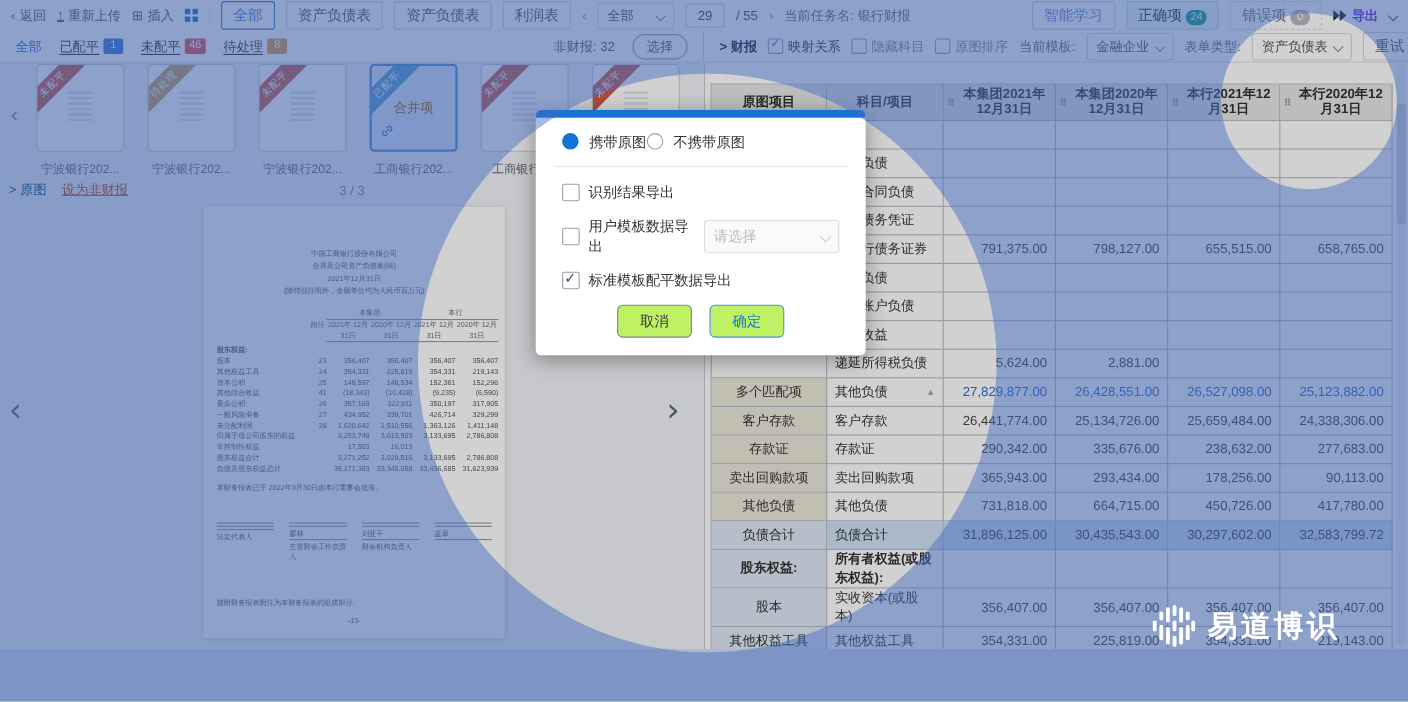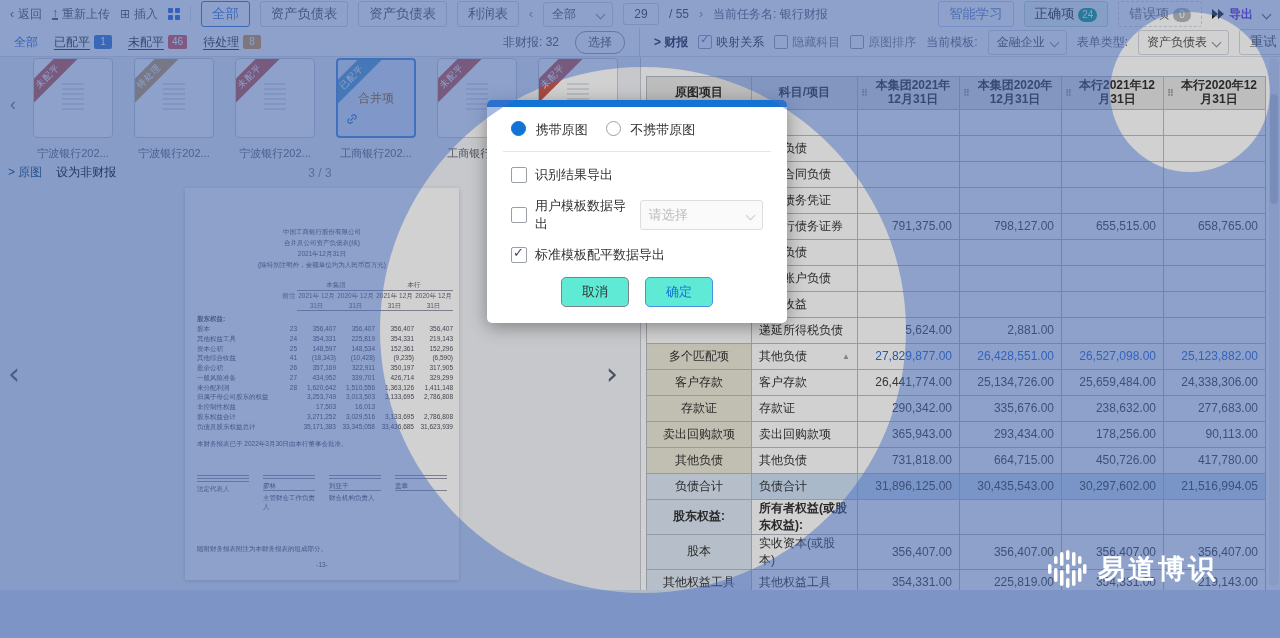--- a/index.html
+++ b/index.html
@@ -51,21 +51,21 @@
   .ribbon.red{background:#cd5a4e;} .ribbon.tan{background:#c79e62;} .ribbon.blue{background:#57a0d4;}
   .thumb-doc{position:absolute;left:28px;top:24px;width:22px;height:28px;opacity:.55;
              background:repeating-linear-gradient(#c9d0dc 0 2px,transparent 2px 5px);}
   .merge-label{position:absolute;left:0;right:0;top:30px;text-align:center;color:#a16207;font-size:12px;}
   .link-ic{position:absolute;left:8px;bottom:8px;}
   .thumb-label{margin-top:8px;text-align:center;color:#667;font-size:11px;overflow:hidden;text-overflow:ellipsis;
                white-space:nowrap;}
   .strip-chev{position:absolute;font-size:18px;color:#778;cursor:pointer;top:38px;}
   .origin-row{position:absolute;top:108px;left:8px;right:8px;display:flex;align-items:center;gap:14px;}
   .origin-row .pg{position:absolute;left:0;right:0;text-align:center;color:#889;}
-  .link{color:#000000;cursor:pointer;}
+  .link{color:#c2410c;text-decoration:underline;cursor:pointer;}
   .doc-page{position:absolute;left:185px;top:132px;width:274px;height:392px;background:#fff;
             box-shadow:0 1px 4px rgba(60,70,90,.25);padding:38px 12px 0 12px;box-sizing:border-box;
             font-size:6.5px;color:#556;line-height:1.5;}
   .doc-title{text-align:center;line-height:1.7;}
   .doc-tbl{margin-top:10px;}
   .doc-grp{display:grid;grid-template-columns:84px 16px 39px 39px 39px 39px;text-align:center;color:#667;}
   .doc-grp .g{border-bottom:.5px solid #99a;}
   .doc-r{display:grid;grid-template-columns:84px 16px 39px 39px 39px 39px;}
   .doc-r span{text-align:right;}
   .doc-r span:first-child{text-align:left;overflow:hidden;white-space:nowrap;}
@@ -99,32 +99,32 @@
   .vscroll{position:absolute;right:2px;top:2px;bottom:4px;width:10px;background:#f0f1f3;border-radius:5px;}
   .vthumb{position:absolute;left:1px;top:36px;width:8px;height:110px;background:#cdd1d7;border-radius:4px;}
   
   .bottomstrip{position:absolute;left:0;right:0;bottom:0;height:48px;background:#d7e3f3;}
   
   .backdrop{position:absolute;inset:0;background:rgba(0,0,0,.18);z-index:50;}
   .modal{position:absolute;left:487px;top:100px;width:300px;z-index:60;background:#fff;border-radius:5px;
          box-shadow:0 4px 18px rgba(0,0,0,.35);overflow:hidden;font-size:13px;color:#333;}
   .modal-bar{height:7px;background:#1273d4;}
   .modal-body{padding:14px 24px 16px 24px;}
-  .radio-row{display:flex;align-items:center;gap:18px;margin-bottom:12px;}
+  .radio-row{display:flex;align-items:center;margin-bottom:12px;}
   .radio{width:13px;height:13px;border-radius:50%;border:1px solid #9aa0a8;background:#fff;display:inline-block;
          vertical-align:-2px;margin-right:6px;}
   .radio.on{background:#1273d4;border-color:#1273d4;}
   .modal-hr{height:1px;background:#e6e6e6;margin:0 -8px 14px -8px;}
   .opt{display:flex;align-items:center;gap:8px;margin-bottom:13px;}
   .cbx{width:14px;height:14px;border:1px solid #9aa0a8;border-radius:2px;background:#fff;position:relative;flex:0 0 auto;}
   .cbx.ck::after{content:"✓";position:absolute;left:1px;top:-3px;font-size:13px;color:#445;}
   .sel-dis{display:inline-flex;align-items:center;justify-content:space-between;width:118px;border:1px solid #ddd;
            border-radius:3px;background:#fafafa;color:#bbb;padding:5px 8px;margin-left:4px;}
   .modal-btns{display:flex;justify-content:center;gap:16px;margin-top:4px;}
-  .mbtn{width:66px;height:28px;border-radius:5px;background:#5eead4;display:flex;align-items:center;
+  .mbtn{width:66px;height:28px;border-radius:5px;background:#bef264;display:flex;align-items:center;
         justify-content:center;cursor:pointer;font-family:Liberation Serif, serif;}
   .mbtn.cancel{border:1px solid #7d828a;color:#333;}
   .mbtn.ok{border:1px solid #4a90e2;color:#1273d4;}
   
   .overlay{position:absolute;inset:0;z-index:70;pointer-events:none;}
   .brand{position:absolute;left:1046px;top:548px;z-index:80;display:flex;align-items:center;gap:10px;}
   .brand-text{color:#fff;font-size:27px;font-weight:bold;letter-spacing:3px;
               font-family:"Liberation Sans","DejaVu Sans",sans-serif;}
 </style>
 </head>
@@ -604,21 +604,21 @@
             <div class="td num">417,780.00</div>
           </div>
           <div class="trow hl">
             <div class="td origin">负债合计</div>
             <div class="td subject">
               <span>负债合计</span>
             </div>
             <div class="td num">31,896,125.00</div>
             <div class="td num">30,435,543.00</div>
             <div class="td num">30,297,602.00</div>
-            <div class="td num">21,516,994.05</div>
+            <div class="td num">32,583,799.72</div>
           </div>
           <div class="trow tall">
             <div class="td origin lblue b">股东权益:</div>
             <div class="td subject b">
               <span>所有者权益(或股东权益):</span>
             </div>
             <div class="td num"></div>
             <div class="td num"></div>
             <div class="td num"></div>
             <div class="td num"></div>

